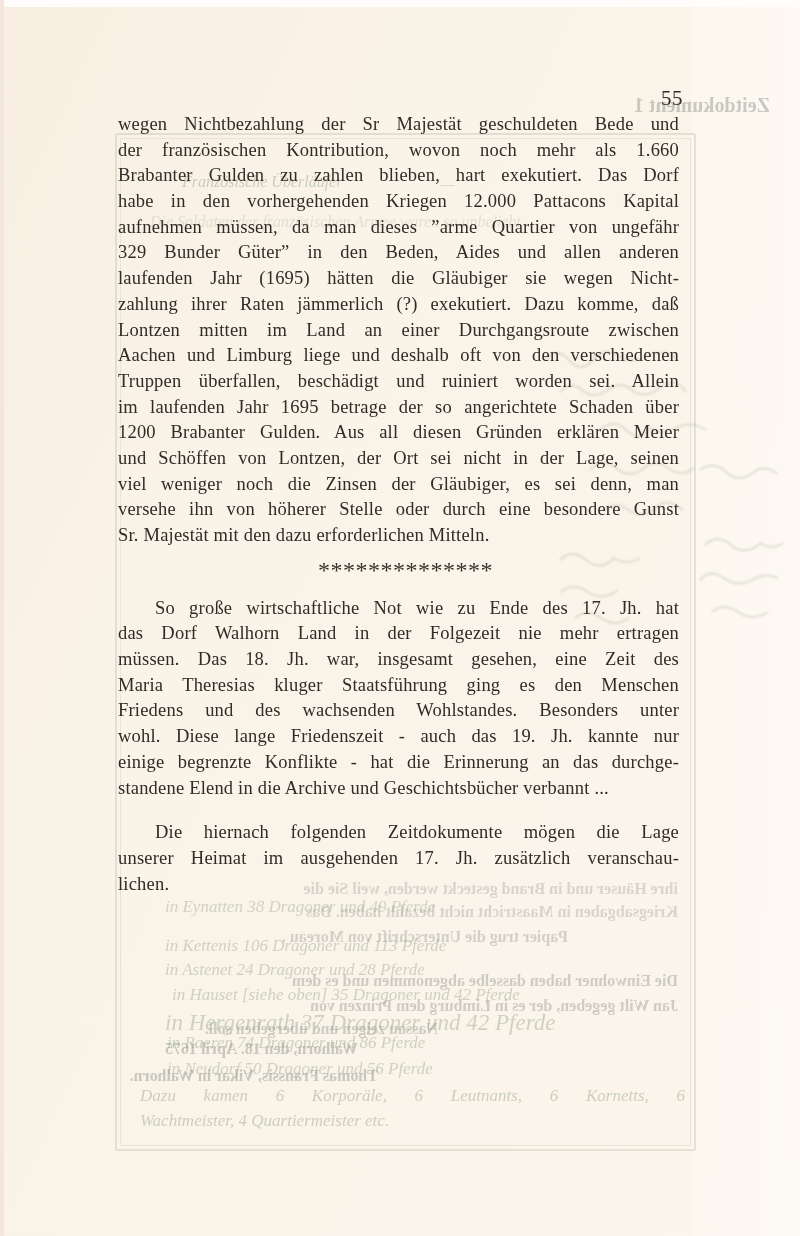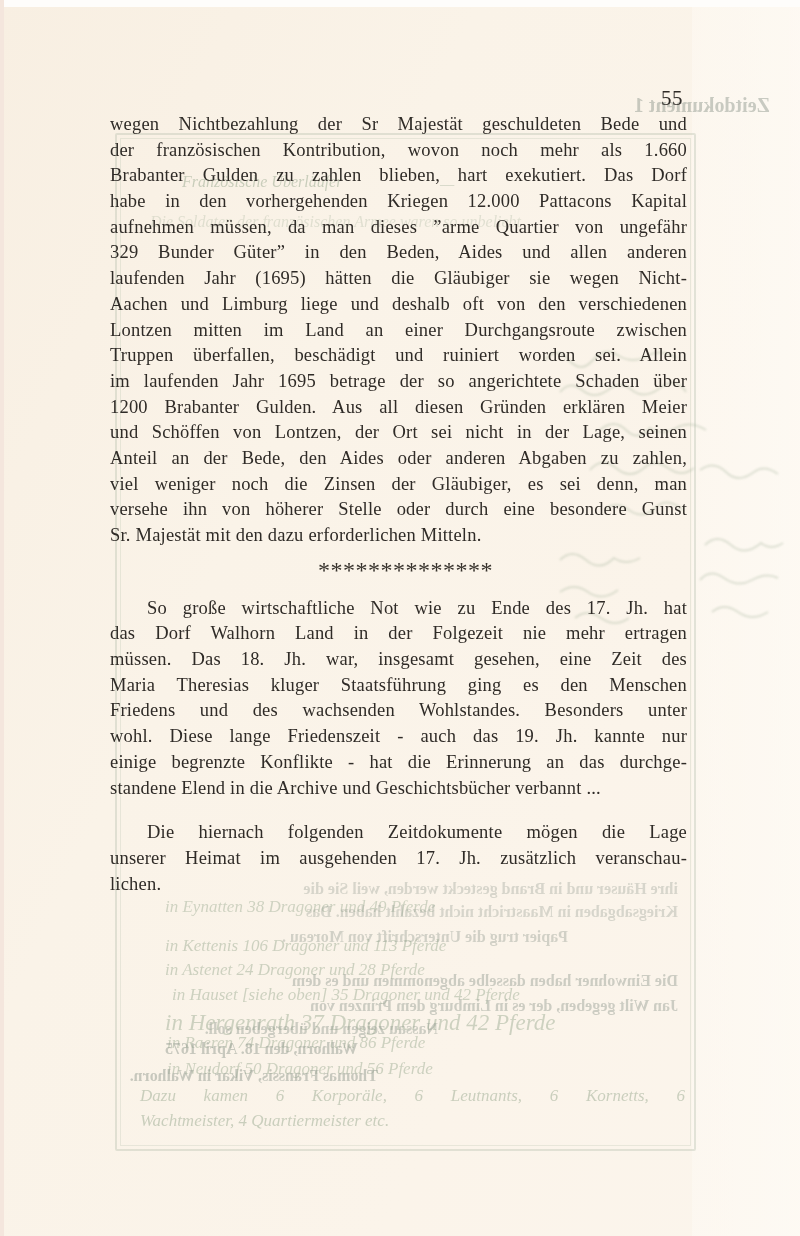--- a/index.html
+++ b/index.html
@@ -36,21 +36,21 @@
   .scribbles{position:absolute;left:0;top:0;pointer-events:none;}
   
   .page-number{
     position:absolute;top:70px;right:117px;z-index:3;
     font-size:21px;color:#2f2b27;letter-spacing:0.5px;margin-top:16px;
   }
   .text-block{
     position:absolute;left:110px;top:0;width:577px;z-index:3;
     color:#2f2b27;font-size:18.5px;
   }
-  .para{margin:0;}
+  .para{margin:8px;}
   #para1{margin-top:112px;}
   #para2{margin-top:13px;}
   #para3{margin-top:19px;}
   .tline{
     line-height:25.7px;height:25.7px;
     text-align:justify;text-align-last:justify;
     letter-spacing:0.2px;
   }
   .tline.last{text-align-last:left;}
   .tline.first{text-indent:37px;}
@@ -116,27 +116,27 @@
 
   <main class="text-block">
     <div id="para1" class="para">
         <div class="tline">wegen Nichtbezahlung der Sr Majestät geschuldeten Bede und</div>
         <div class="tline">der französischen Kontribution, wovon noch mehr als 1.660</div>
         <div class="tline">Brabanter Gulden zu zahlen blieben, hart exekutiert. Das Dorf</div>
         <div class="tline">habe in den vorhergehenden Kriegen 12.000 Pattacons Kapital</div>
         <div class="tline">aufnehmen müssen, da man dieses ”arme Quartier von ungefähr</div>
         <div class="tline">329 Bunder Güter” in den Beden, Aides und allen anderen</div>
         <div class="tline">laufenden Jahr (1695) hätten die Gläubiger sie wegen Nicht-</div>
+        <div class="tline">zahlung ihrer Raten jämmerlich (?) exekutiert. Dazu komme, daß</div>
+        <div class="tline">Lontzen mitten im Land an einer Durchgangsroute zwischen</div>
         <div class="tline">Aachen und Limburg liege und deshalb oft von den verschiedenen</div>
-        <div class="tline">Lontzen mitten im Land an einer Durchgangsroute zwischen</div>
         <div class="tline">Truppen überfallen, beschädigt und ruiniert worden sei. Allein</div>
         <div class="tline">im laufenden Jahr 1695 betrage der so angerichtete Schaden über</div>
         <div class="tline">1200 Brabanter Gulden. Aus all diesen Gründen erklären Meier</div>
         <div class="tline">und Schöffen von Lontzen, der Ort sei nicht in der Lage, seinen</div>
-        <div class="tline">Anteil an der Bede, den Aides oder anderen Abgaben zu zahlen,</div>
         <div class="tline">viel weniger noch die Zinsen der Gläubiger, es sei denn, man</div>
         <div class="tline">versehe ihn von höherer Stelle oder durch eine besondere Gunst</div>
         <div class="tline last">Sr. Majestät mit den dazu erforderlichen Mitteln.</div>
       </div>
     <div class="separator">**************</div>
     <div id="para2" class="para">
         <div class="tline first">So große wirtschaftliche Not wie zu Ende des 17. Jh. hat</div>
         <div class="tline">das Dorf Walhorn Land in der Folgezeit nie mehr ertragen</div>
         <div class="tline">müssen. Das 18. Jh. war, insgesamt gesehen, eine Zeit des</div>
         <div class="tline">Maria Theresias kluger Staatsführung ging es den Menschen</div>

